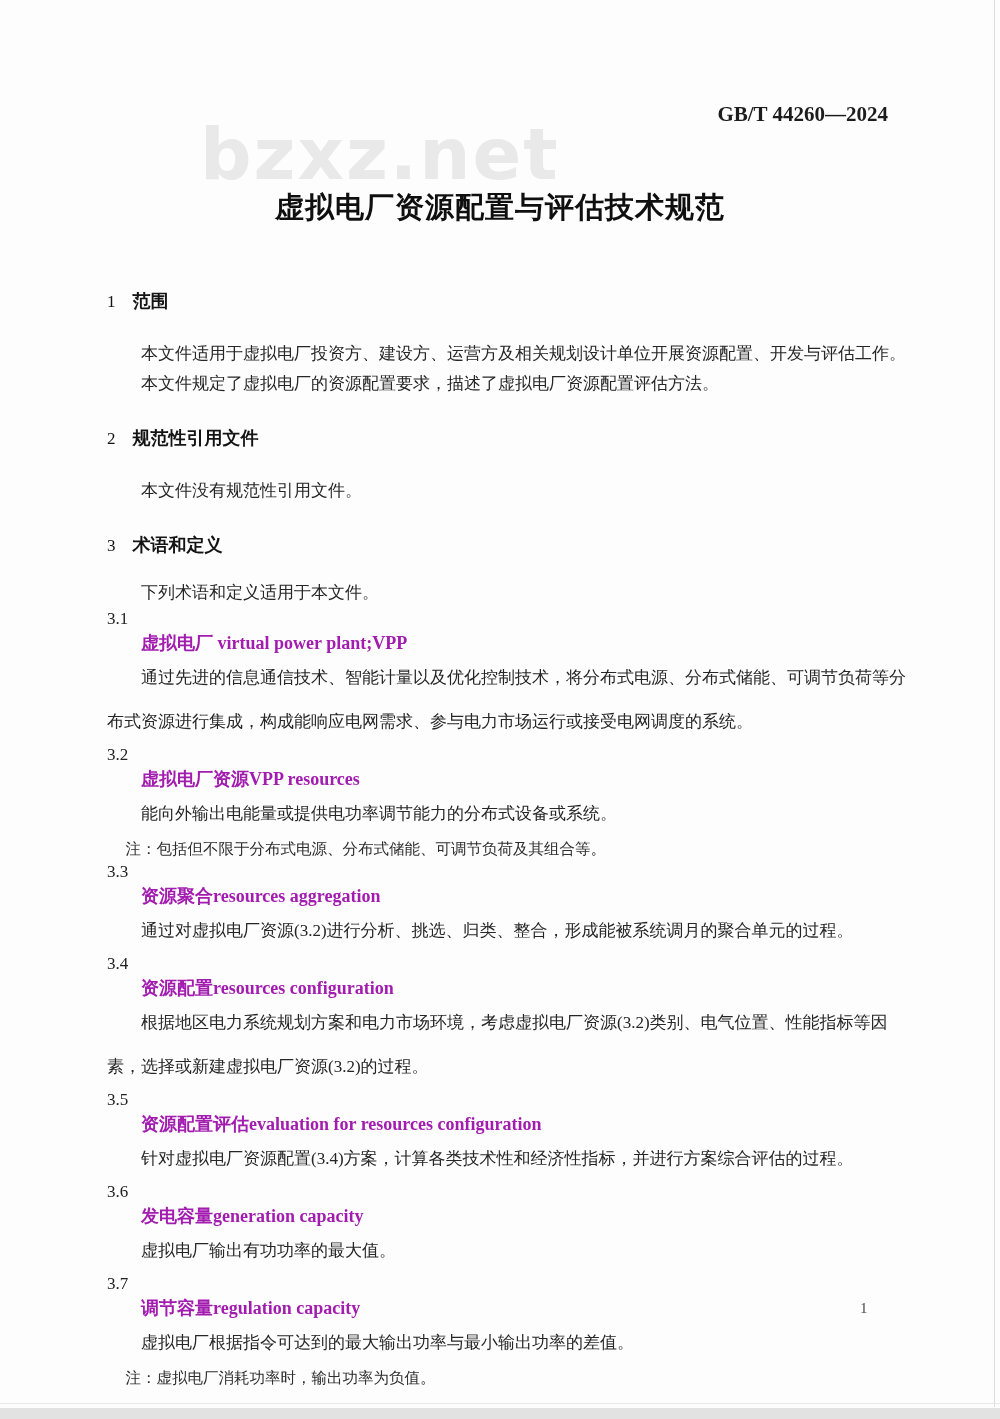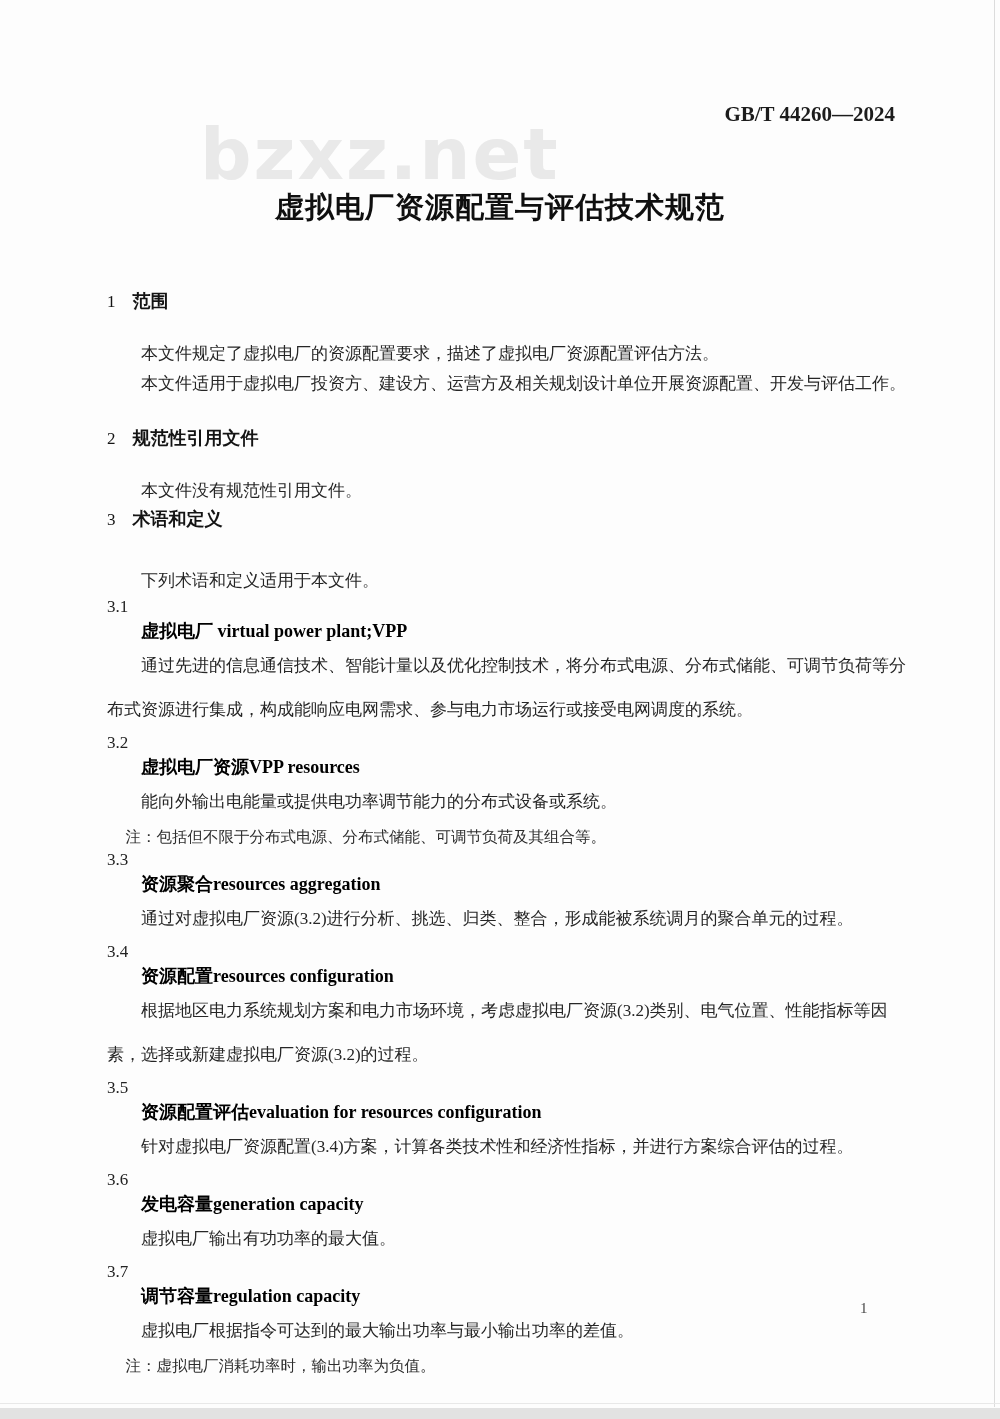--- a/index.html
+++ b/index.html
@@ -25,21 +25,21 @@
     font-weight: 700;
     font-size: 72px;
     letter-spacing: 2px;
     color: #e9e9e9;
     z-index: 0;
     user-select: none;
   }
   .header-code {
     position: absolute;
     top: 102px;
-    right: 105px;
+    right: 112px;
     font-family: "Liberation Serif", "DejaVu Serif", serif;
     font-weight: 700;
     font-size: 21px;
     color: #1c1c1c;
     z-index: 2;
   }
   .doc-title {
     position: absolute;
     top: 188px;
     left: 0;
@@ -73,39 +73,39 @@
     font-family: "Liberation Serif", "DejaVu Serif", serif;
     font-weight: 400;
     font-size: 17px;
   }
   .sec-title {
     font-family: "Liberation Sans", "DejaVu Sans", sans-serif;
     font-weight: 700;
   }
   #sec-1 .sec-heading { margin-top: 20px; }
   #sec-2 .sec-heading { margin-top: 26px; }
-  #sec-3 .sec-heading { }
+  #sec-3 .sec-heading { margin-top: 26px; }
   .para-group { margin-top: 24px; }
-  #sec-3 .para-group { margin-top: 33px; }
+  #sec-3 .para-group { margin-top: 19px; }
   .body-para {
     margin: 0;
     text-indent: 2em;
   }
   
   .terms-list { margin-top: 0; }
   .term-id {
     line-height: 22px;
     font-size: 17px;
     color: #222222;
   }
   .term-heading {
     margin-left: 34px;
     line-height: 26px;
     font-size: 18px;
-    color: #000000;
+    color: #a21caf;
   }
   .term-cn {
     font-family: "Liberation Sans", "DejaVu Sans", sans-serif;
     font-weight: 700;
   }
   .term-en {
     font-family: "Liberation Serif", "DejaVu Serif", serif;
     font-weight: 700;
   }
   .term-def {
@@ -169,22 +169,22 @@
 
   <h1 class="doc-title">虚拟电厂资源配置与评估技术规范</h1>
 
   <div class="content">
 
     <div class="sec" id="sec-1">
       <div class="sec-heading">
         <span class="sec-num">1</span><span class="sec-title">范围</span>
       </div>
       <div class="para-group">
+        <p class="body-para">本文件适用于虚拟电厂投资方、建设方、运营方及相关规划设计单位开展资源配置、开发与评估工作。</p>
         <p class="body-para">本文件规定了虚拟电厂的资源配置要求，描述了虚拟电厂资源配置评估方法。</p>
-        <p class="body-para">本文件适用于虚拟电厂投资方、建设方、运营方及相关规划设计单位开展资源配置、开发与评估工作。</p>
       </div>
     </div>
 
     <div class="sec" id="sec-2">
       <div class="sec-heading">
         <span class="sec-num">2</span><span class="sec-title">规范性引用文件</span>
       </div>
       <div class="para-group">
         <p class="body-para">本文件没有规范性引用文件。</p>
       </div>

